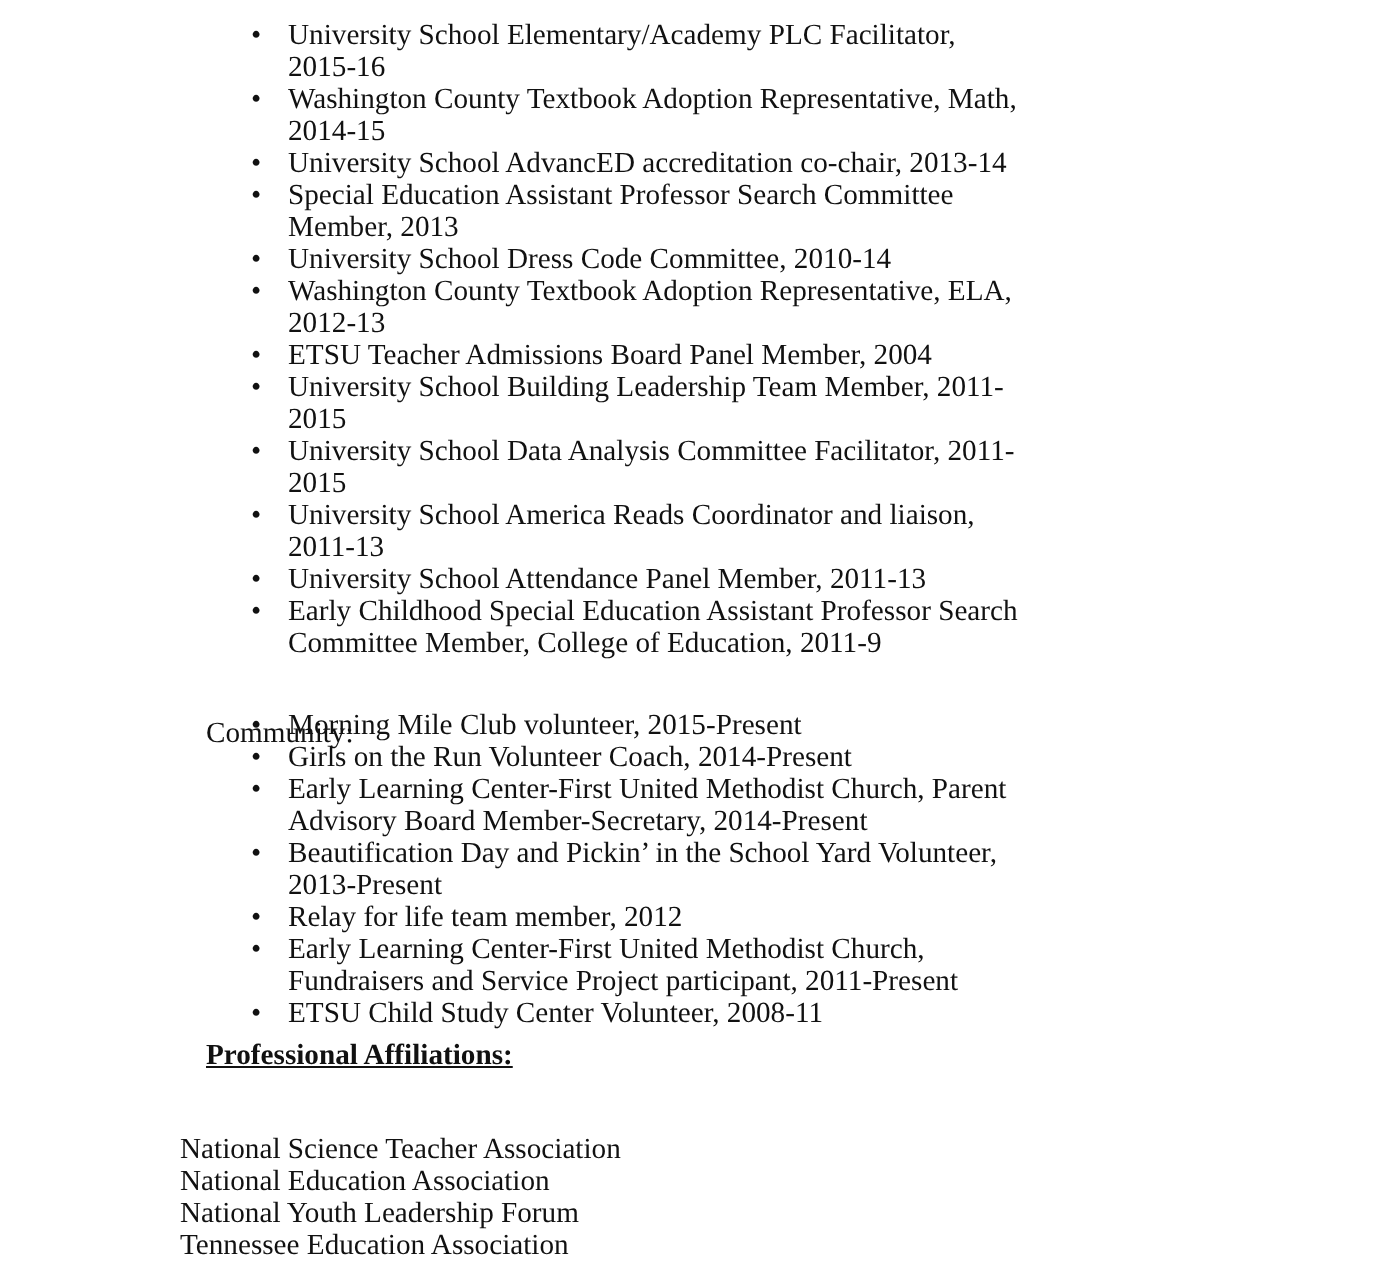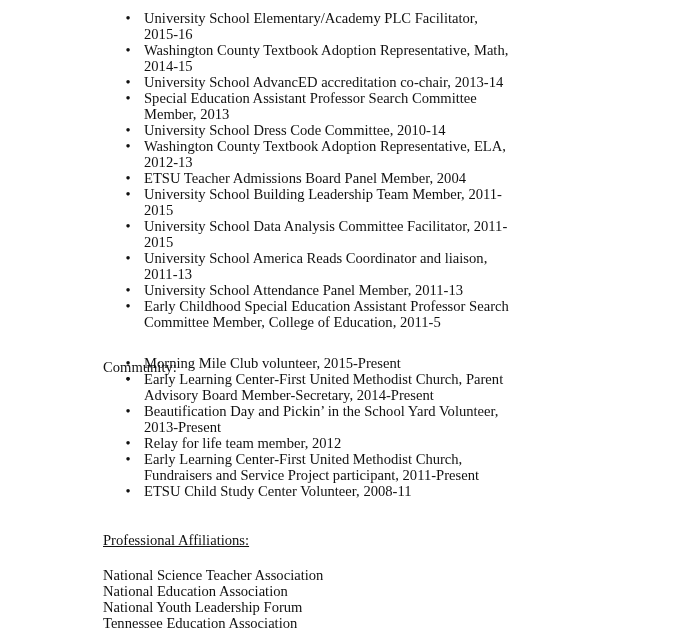--- a/index.html
+++ b/index.html
@@ -46,27 +46,27 @@
     text-align: center;
   }
   #work-list { top: 10px; }
   .label {
     position: absolute;
     left: 103px;
   }
   #community-label { top: 322px; margin-top: 37px; }
   #community-list { top: 355px; }
   #affiliations-heading {
-    top: 532px;
-    font-weight: normal;
+    top: 520px;
+    font-weight: bold;
     text-decoration: underline;
   }
   #affiliations-list {
     position: absolute;
-    left: 103px;
+    left: 90px;
     top: 567px;
     margin: 0;
     padding: 0;
     list-style: none;
   }
   #affiliations-list li { margin: 0; }
 </style>
 </head>
 <body>
 
@@ -77,28 +77,28 @@
     <li><span class="bullet">•</span><span>Washington County Textbook Adoption Representative, Math, 2014-15</span></li>
     <li><span class="bullet">•</span><span>University School AdvancED accreditation co-chair, 2013-14</span></li>
     <li><span class="bullet">•</span><span>Special Education Assistant Professor Search Committee Member, 2013</span></li>
     <li><span class="bullet">•</span><span>University School Dress Code Committee, 2010-14</span></li>
     <li><span class="bullet">•</span><span>Washington County Textbook Adoption Representative, ELA, 2012-13</span></li>
     <li><span class="bullet">•</span><span>ETSU Teacher Admissions Board Panel Member, 2004</span></li>
     <li><span class="bullet">•</span><span>University School Building Leadership Team Member, 2011-2015</span></li>
     <li><span class="bullet">•</span><span>University School Data Analysis Committee Facilitator, 2011-2015</span></li>
     <li><span class="bullet">•</span><span>University School America Reads Coordinator and liaison, 2011-13</span></li>
     <li><span class="bullet">•</span><span>University School Attendance Panel Member, 2011-13</span></li>
-    <li><span class="bullet">•</span><span>Early Childhood Special Education Assistant Professor Search Committee Member, College of Education, 2011-5</span></li>
+    <li><span class="bullet">•</span><span>Early Childhood Special Education Assistant Professor Search Committee Member, College of Education, 2011-9</span></li>
   </ul>
 
   <div class="label" id="community-label">Community:</div>
 
   <ul class="bullets" id="community-list">
     <li><span class="bullet">•</span><span>Morning Mile Club volunteer, 2015-Present</span></li>
-    <li><span class="bullet">•</span></li>
+    <li><span class="bullet">•</span><span>Girls on the Run Volunteer Coach, 2014-Present</span></li>
     <li><span class="bullet">•</span><span>Early Learning Center-First United Methodist Church, Parent Advisory Board Member-Secretary, 2014-Present</span></li>
     <li><span class="bullet">•</span><span>Beautification Day and Pickin’ in the School Yard Volunteer, 2013-Present</span></li>
     <li><span class="bullet">•</span><span>Relay for life team member, 2012</span></li>
     <li><span class="bullet">•</span><span>Early Learning Center-First United Methodist Church, Fundraisers and Service Project participant, 2011-Present</span></li>
     <li><span class="bullet">•</span><span>ETSU Child Study Center Volunteer, 2008-11</span></li>
   </ul>
 
   <div class="label" id="affiliations-heading">Professional Affiliations:</div>
 
   <ul id="affiliations-list">

